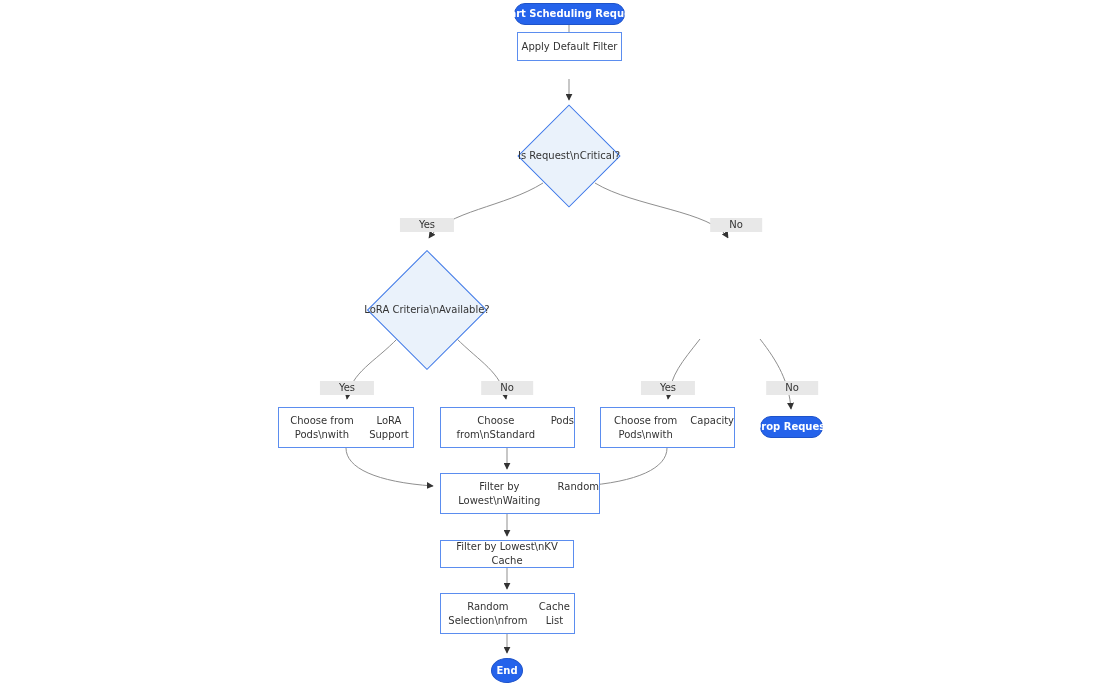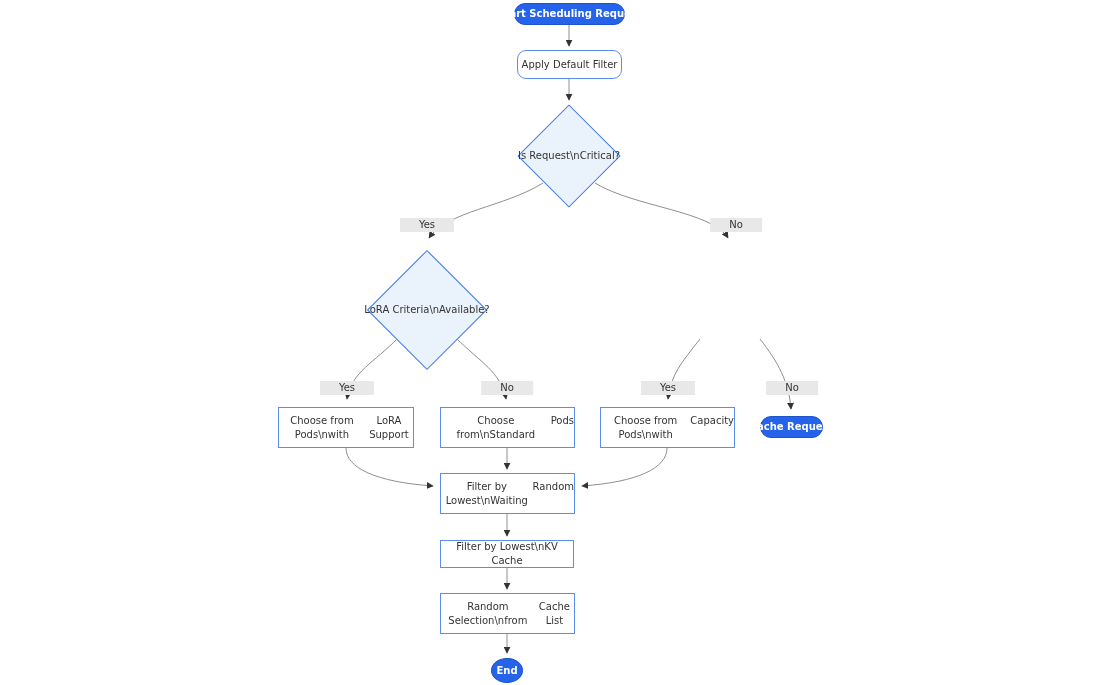--- a/index.html
+++ b/index.html
@@ -72,21 +72,21 @@
       <path d="M507,514 V536" marker-end="url(#arrow)"></path>
       <path d="M507,568 V589" marker-end="url(#arrow)"></path>
       <path d="M507,634 V653" marker-end="url(#arrow)"></path>
     </g>
   </svg>
 
   <div class="node pill" style="left:514px;top:3px;width:111px;height:22px;">
     <span>Start Scheduling Request</span>
   </div>
 
-  <div class="node rect" style="left:517px;top:50px;width:105px;height:29px;border-radius:9px;">
+  <div class="node rect" style="left:517px;top:32px;width:105px;height:29px;">
     <span>Apply Default Filter</span>
   </div>
 
   <div class="node diamond d1" style="left:517px;top:104px;width:104px;height:104px;">
     <span class="shape"></span>
     <span class="lbl">Is Request\nCritical?</span>
   </div>
 
   <div class="node diamond d2" style="left:367px;top:250px;width:120px;height:120px;">
     <span class="shape"></span>
@@ -109,24 +109,24 @@
   </div>
 
   <div class="node rect" style="left:600px;top:407px;width:135px;height:41px;">
     <span class="lines">
       <span>Choose from Pods\nwith</span>
       <span>Capacity</span>
     </span>
   </div>
 
   <div class="node pill" style="left:760px;top:416px;width:63px;height:22px;">
-    <span>Cache Request</span>
+    <span>Drop Request</span>
   </div>
 
-  <div class="node rect" style="left:440px;top:473px;width:135px;height:41px;">
+  <div class="node rect" style="left:440px;top:473px;width:160px;height:41px;">
     <span class="lines">
       <span>Filter by Lowest\nWaiting</span>
       <span>Random</span>
     </span>
   </div>
 
   <div class="node rect" style="left:440px;top:540px;width:134px;height:28px;align-items:center;">
     <span>Filter by Lowest\nKV Cache</span>
   </div>
 

